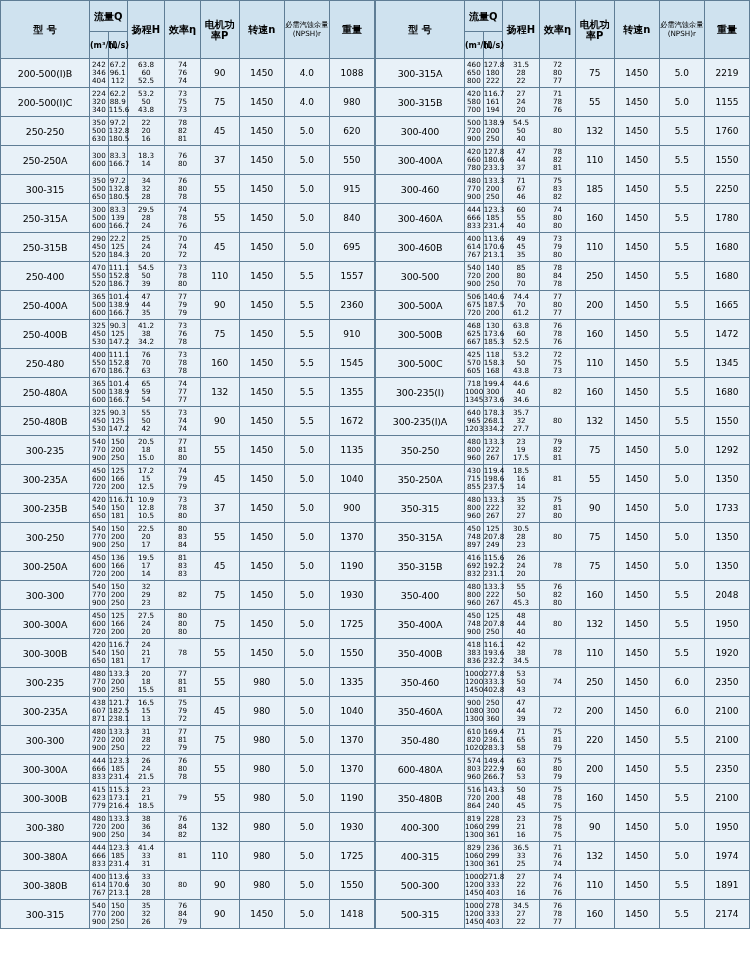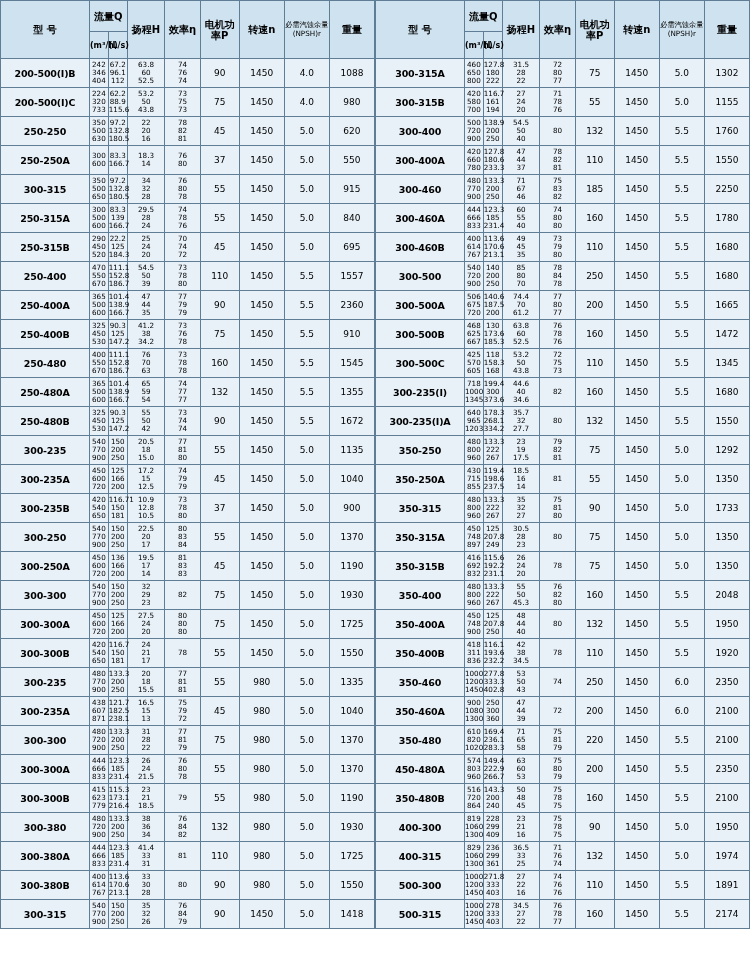--- a/index.html
+++ b/index.html
@@ -4,21 +4,21 @@
 <style>
   html,body{margin:0;padding:0;background:#ffffff;}
   body{font-family:"DejaVu Sans","Liberation Sans",sans-serif;}
   #page{width:750px;height:955px;position:relative;background:#fff;box-sizing:border-box;}
   .wrap{display:flex;width:750px;}
   table{border-collapse:collapse;table-layout:fixed;}
   .tbl{width:375px;}
   .tbl td,.tbl th{border:1px solid #5f7d95;padding:0;text-align:center;vertical-align:middle;background:#e8f1f8;color:#000;}
   .hdr td{background:#cfe2ef;font-weight:bold;font-size:10px;line-height:11px;}
   .hdr2 td{background:#cfe2ef;font-weight:bold;font-size:8px;line-height:9px;}
-  td.model{font-size:9.5px;font-weight:bold;letter-spacing:-0.2px;}
+  td.model{font-size:9.5px;font-weight:normal;letter-spacing:-0.2px;}
   .mini{font-size:7.2px;line-height:8.2px;white-space:pre-line;font-weight:normal;}
   td.num{font-size:9px;}
   .c0{width:72px;}
   .c1{width:30px;}
   .c2{width:30px;}
   .c3{width:30px;}
   .c4{width:28px;}
   .c5{width:31px;}
   .c6{width:36px;}
   .c7{width:36px;}
@@ -88,21 +88,21 @@
             <td class="c5 num">90</td>
             <td class="c6 num">1450</td>
             <td class="c7 num">4.0</td>
             <td class="c8 num">1088</td>
           </tr>
           <tr class="bodyrow">
             <td class="c0 model">200-500(I)C</td>
             <td class="c1">
               <div class="mini">224
 320
-733</div>
+340</div>
             </td>
             <td class="c2">
               <div class="mini">62.2
 88.9
 115.6</div>
             </td>
             <td class="c3">
               <div class="mini">53.2
 50
 43.8</div>
@@ -246,21 +246,21 @@
             <td class="c5 num">45</td>
             <td class="c6 num">1450</td>
             <td class="c7 num">5.0</td>
             <td class="c8 num">695</td>
           </tr>
           <tr class="bodyrow">
             <td class="c0 model">250-400</td>
             <td class="c1">
               <div class="mini">470
 550
-670</div>
+520</div>
             </td>
             <td class="c2">
               <div class="mini">111.1
 152.8
 186.7</div>
             </td>
             <td class="c3">
               <div class="mini">54.5
 50
 39</div>
@@ -910,21 +910,21 @@
 22</div>
             </td>
             <td class="c4">
               <div class="mini">72
 80
 77</div>
             </td>
             <td class="c5 num">75</td>
             <td class="c6 num">1450</td>
             <td class="c7 num">5.0</td>
-            <td class="c8 num">1302</td>
+            <td class="c8 num">2219</td>
           </tr>
           <tr class="bodyrow">
             <td class="c0 model">300-315B</td>
             <td class="c1">
               <div class="mini">420
 580
 700</div>
             </td>
             <td class="c2">
               <div class="mini">116.7
@@ -1415,21 +1415,21 @@
             </td>
             <td class="c5 num">132</td>
             <td class="c6 num">1450</td>
             <td class="c7 num">5.5</td>
             <td class="c8 num">1950</td>
           </tr>
           <tr class="bodyrow">
             <td class="c0 model">350-400B</td>
             <td class="c1">
               <div class="mini">418
-311
+383
 836</div>
             </td>
             <td class="c2">
               <div class="mini">116.1
 193.6
 232.2</div>
             </td>
             <td class="c3">
               <div class="mini">42
 38
@@ -1514,21 +1514,21 @@
               <div class="mini">75
 81
 79</div>
             </td>
             <td class="c5 num">220</td>
             <td class="c6 num">1450</td>
             <td class="c7 num">5.5</td>
             <td class="c8 num">2100</td>
           </tr>
           <tr class="bodyrow">
-            <td class="c0 model">450-480A</td>
+            <td class="c0 model">600-480A</td>
             <td class="c1">
               <div class="mini">574
 803
 960</div>
             </td>
             <td class="c2">
               <div class="mini">149.4
 222.9
 266.7</div>
             </td>
@@ -1577,21 +1577,21 @@
           <tr class="bodyrow">
             <td class="c0 model">400-300</td>
             <td class="c1">
               <div class="mini">819
 1060
 1300</div>
             </td>
             <td class="c2">
               <div class="mini">228
 299
-409</div>
+361</div>
             </td>
             <td class="c3">
               <div class="mini">23
 21
 16</div>
             </td>
             <td class="c4">
               <div class="mini">75
 78
 75</div>

